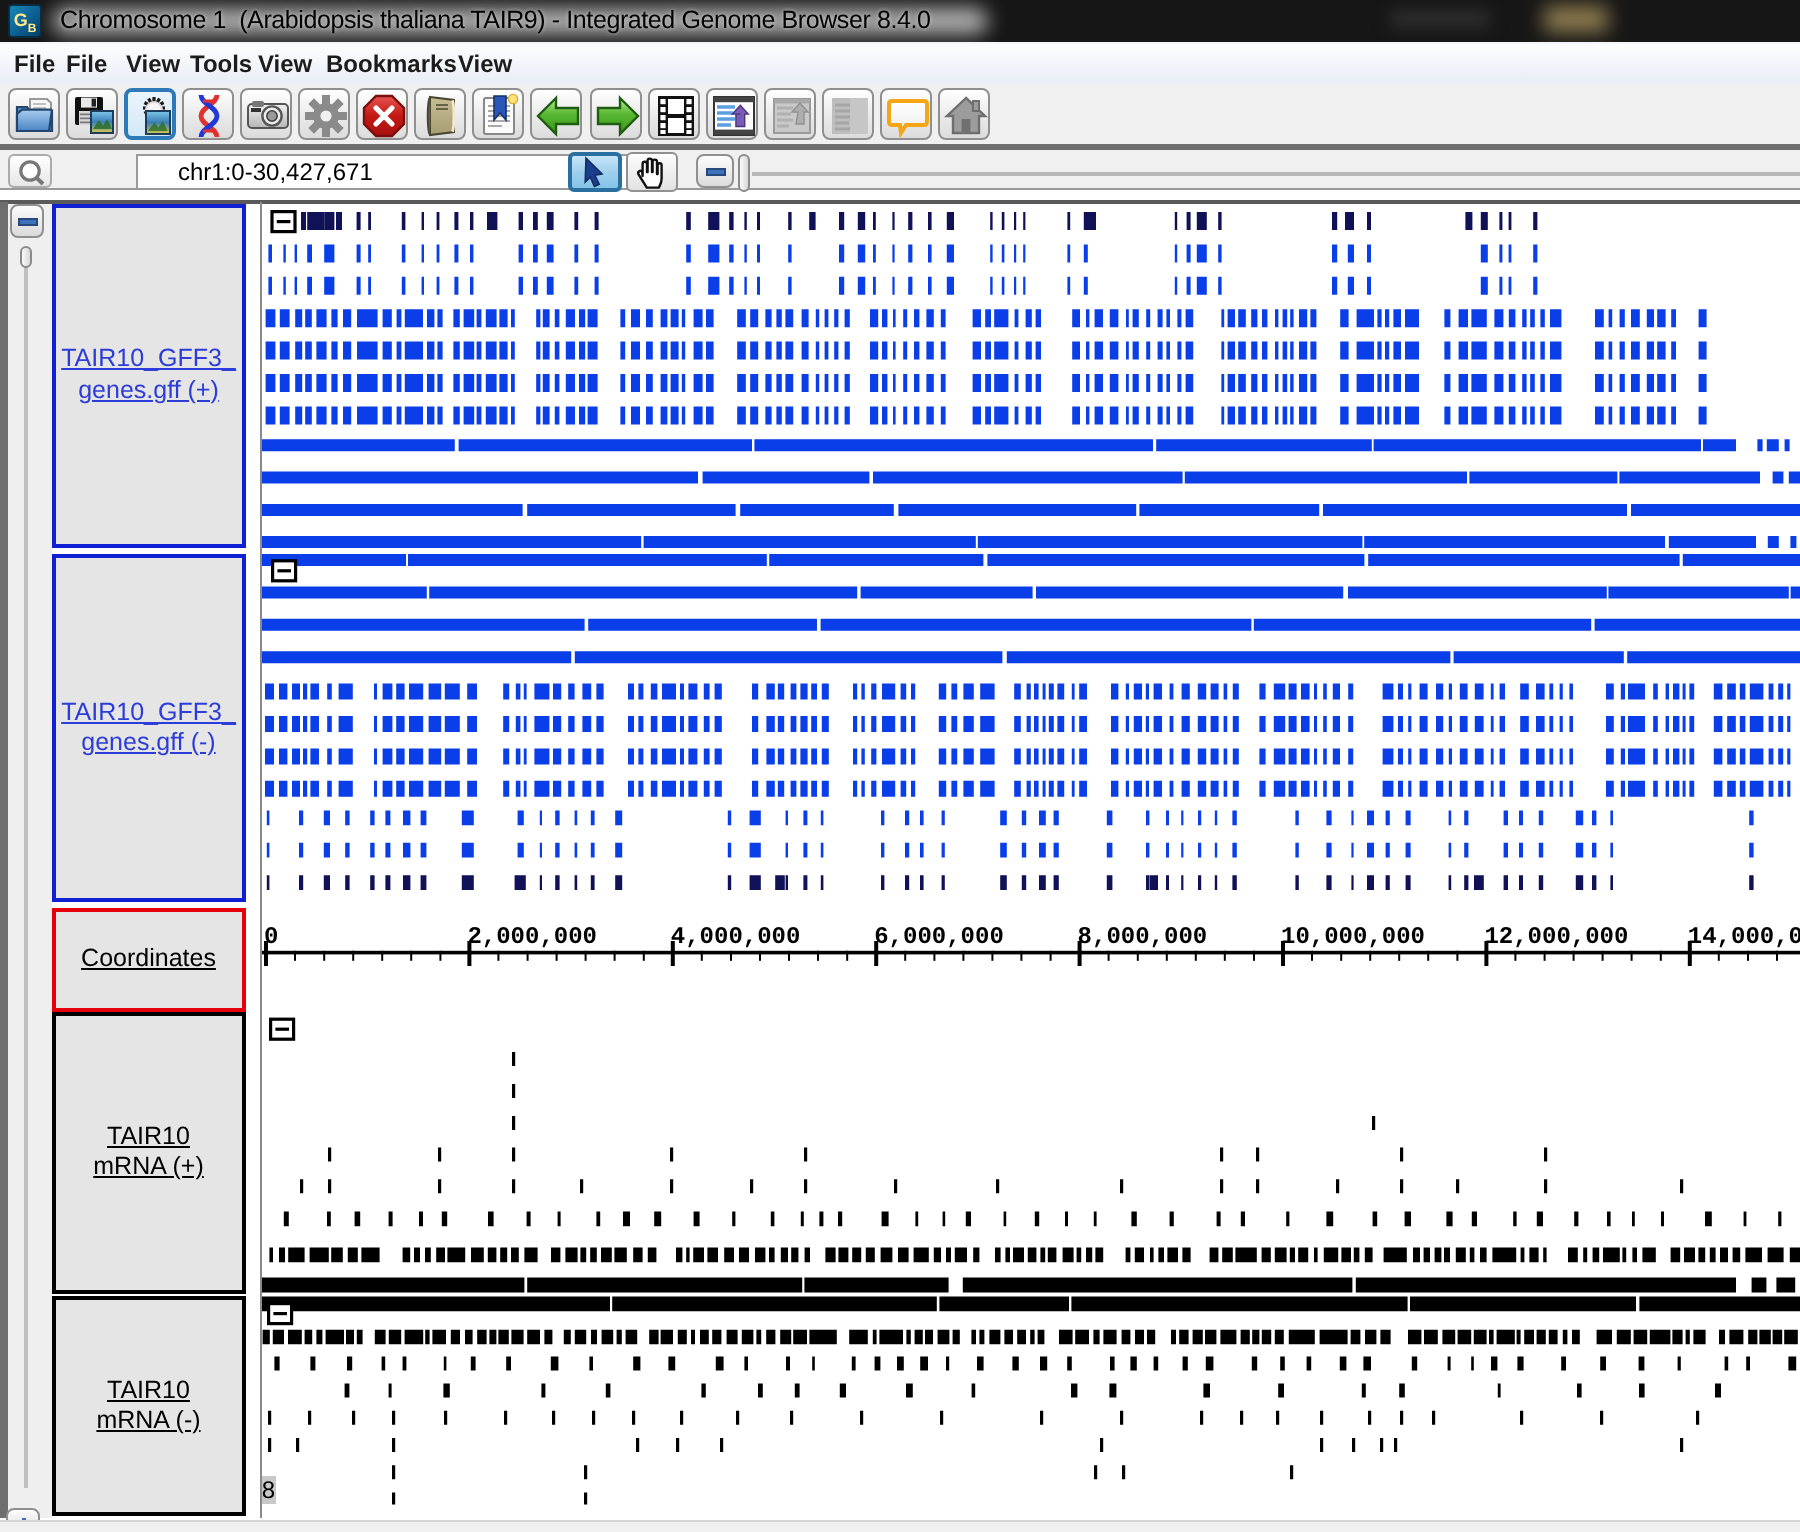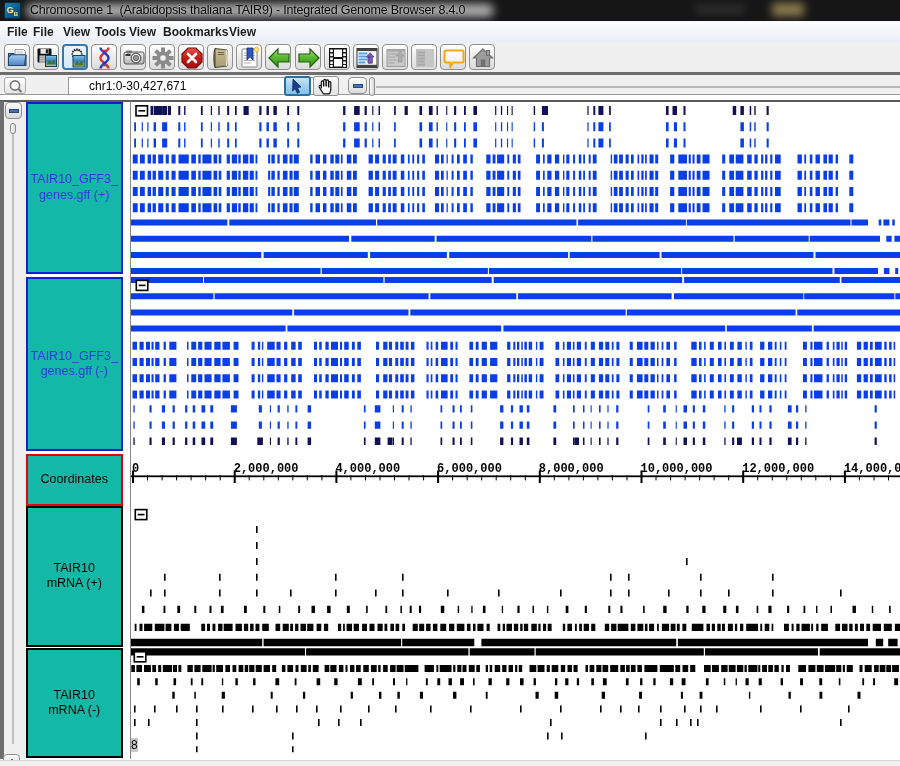--- a/index.html
+++ b/index.html
@@ -62,22 +62,22 @@
 #vtrack { left:12.2px; top:124px; width:1.5px; height:620px; background:#c0c0c0; }
 #vthumb { left:9.8px; top:123px; width:6px; height:11px; border:1px solid #8a8a8a; border-radius:3px;
   background:linear-gradient(90deg,#fafafa,#d8d8d8); }
 #plusbtn { left:2.5px; top:754px; width:17px; height:14px; border:1px solid #8f8f8f; border-radius:4px 4px 0 0;
   background:linear-gradient(#fcfcfc,#dadada); }
 #plusbtn i { position:absolute; left:4px; top:4px; width:8px; height:8px;
   background:
    linear-gradient(#3f72bd,#3f72bd) 0 3px/8px 2px no-repeat,
    linear-gradient(#3f72bd,#3f72bd) 3px 0/2px 8px no-repeat; }
 
-.lbox { position:absolute; left:25.5px; width:97.5px; background:#14b8a6; text-align:center;
-  font-size:12.5px; display:flex; flex-direction:column; justify-content:center; line-height:15.4px; }
+.lbox { position:absolute; left:25.5px; width:97.5px; background:#e5e5e5; text-align:center;
+  font-size:12.5px; display:flex; flex-direction:column; justify-content:center; line-height:15.4px;text-decoration:underline; }
 #lb1 { top:102px; height:171.5px; border:2px solid #0f1fd2; color:#2b3cd8; }
 #lb2 { top:277px; height:174px; border:2px solid #0f1fd2; color:#2b3cd8; }
 #lb3 { top:453.5px; height:52px; border:2px solid #e6000c; color:#000; }
 #lb4 { top:505.5px; height:141px; border:2px solid #000; color:#000; }
 #lb5 { top:648px; height:110px; border:2px solid #000; color:#000; }
 #vline { left:129.6px; top:101px; width:1.4px; height:658px; background:#8a8a8a; }
 
 #gray8 { left:130.9px; top:738px; width:7.6px; height:14px; background:#c9c9c9;
   font-size:12px; color:#000; line-height:14px; }
 #bottom { left:0; top:759.5px; width:900px; height:6.5px; background:#f0f0f0;

